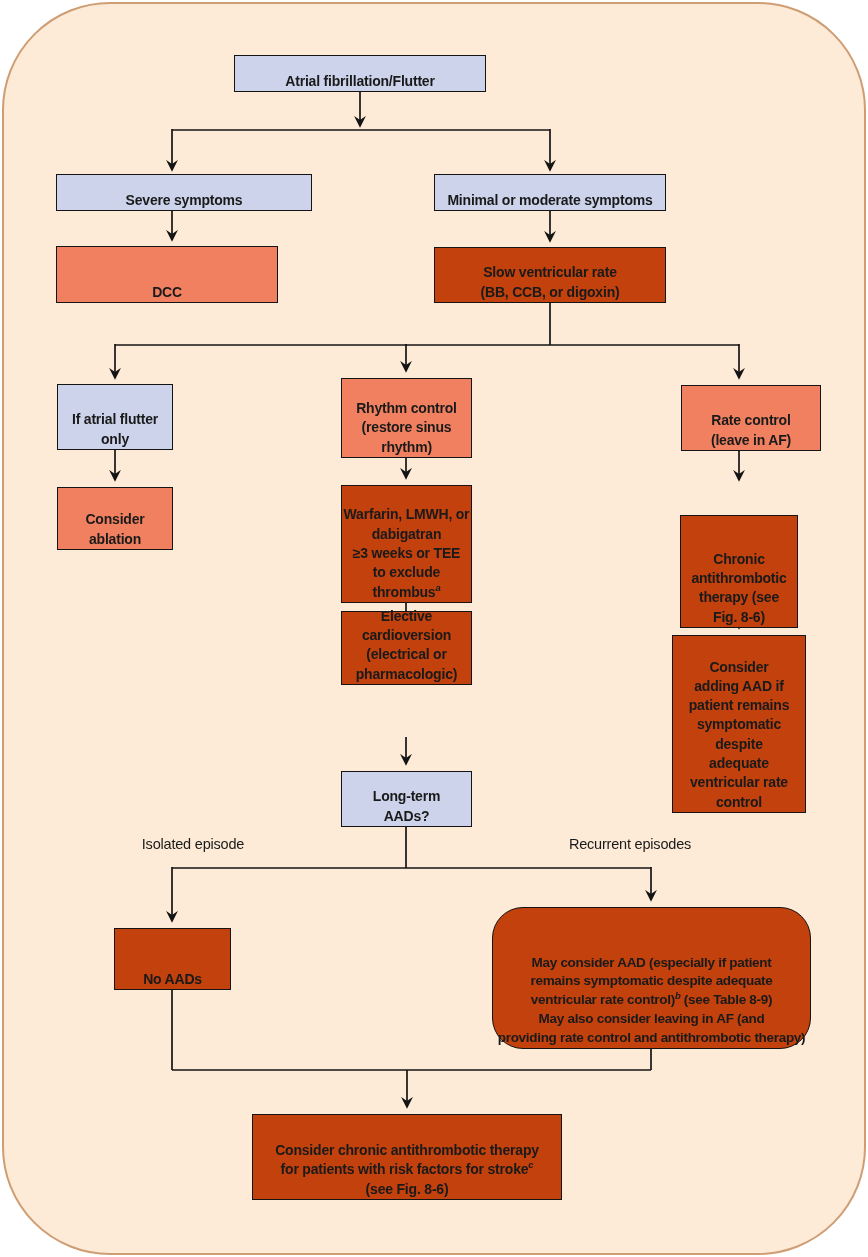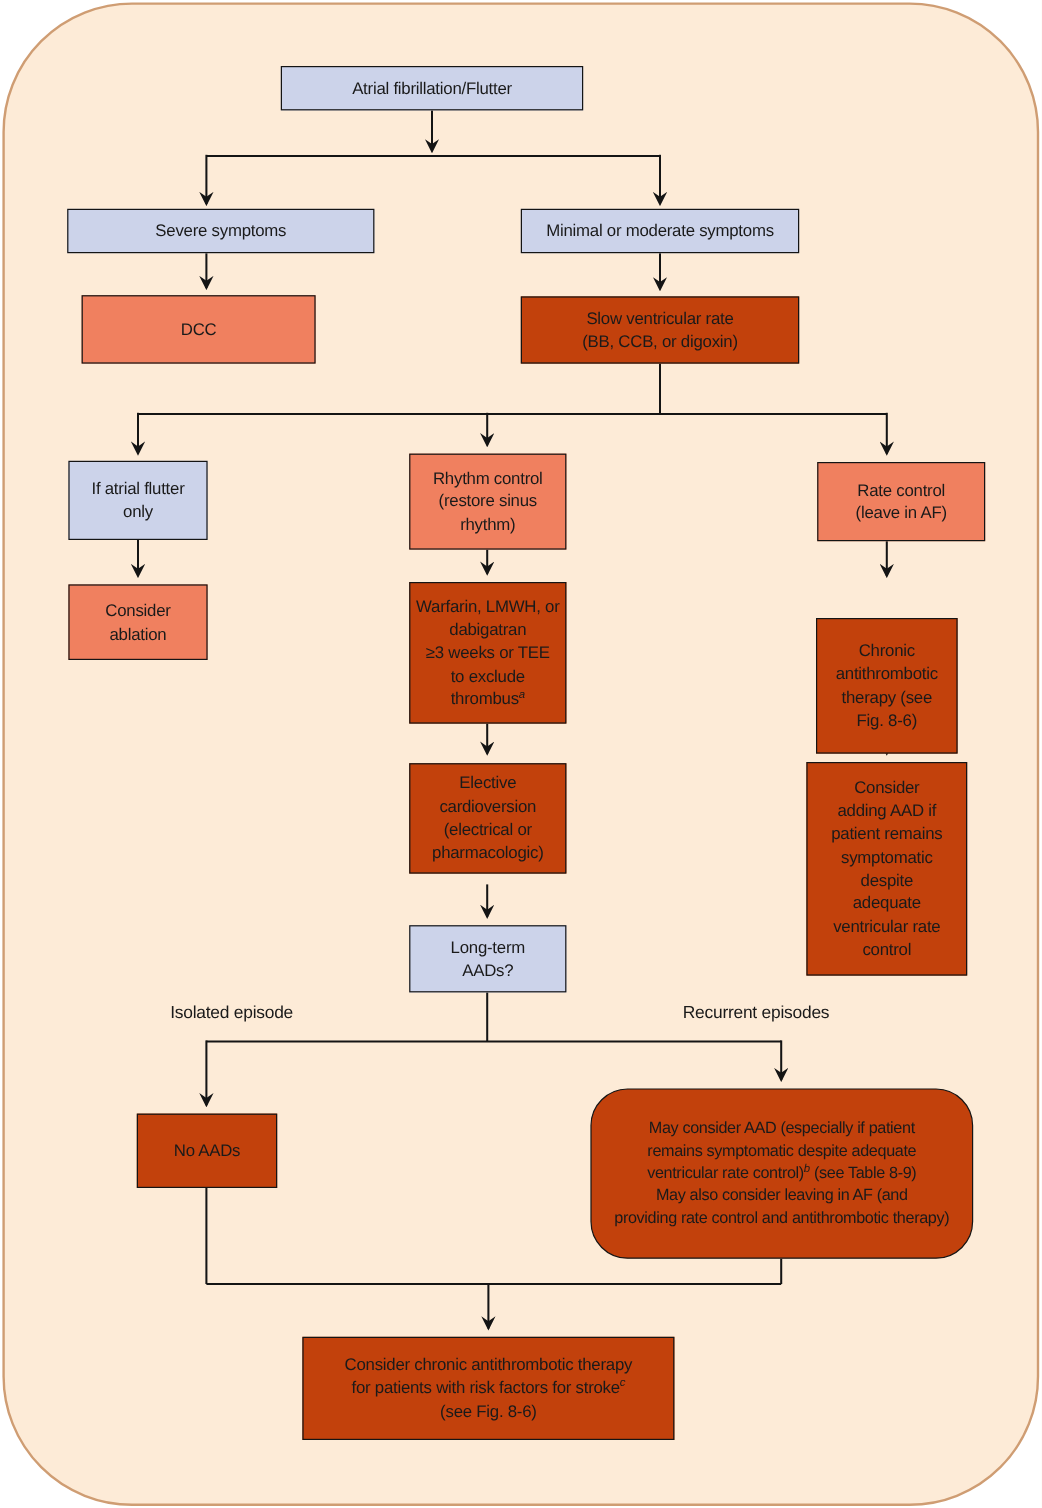--- a/index.html
+++ b/index.html
@@ -2,23 +2,23 @@
 <html><head>
 <meta charset="utf-8">
 <style>
   html,body{margin:0;padding:0;background:#ffffff;}
   .page{position:relative;width:868px;height:1257px;overflow:hidden;
         font-family:"Liberation Sans",sans-serif;color:#1a1a1a;}
   .frame{position:absolute;left:2px;top:2px;width:864px;height:1253px;
          background:#fdebd7;border:2px solid #cf9d73;border-radius:108px;
          box-sizing:border-box;}
   svg.connectors{position:absolute;left:0;top:0;pointer-events:none;}
-  .node{position:absolute;display:flex;align-items:center;justify-content:center;
+  .node{position:absolute;display:flex;align-items:flex-end;justify-content:center;
         text-align:center;border:1.6px solid #141414;box-sizing:border-box;
-        font-size:14px;line-height:1.38;letter-spacing:-0.2px;}
+        font-size:14px;line-height:1.38;letter-spacing:-0.2px;font-weight:bold;}
   .lav{background:#ccd3ea;}
   .sal{background:#f0805f;}
   .teal{background:#c2410c;}
   .txt-part{white-space:pre-line;}
   sup.fn{font-style:italic;font-size:9.5px;vertical-align:super;line-height:0;}
   .para2{white-space:pre-line;}
   .wide{font-size:13.5px;letter-spacing:-0.3px;line-height:1.4;border-radius:31px;}
   .branch-label{position:absolute;transform:translateX(-50%);font-size:14.5px;
                 letter-spacing:-0.2px;white-space:nowrap;}
 </style>
@@ -69,21 +69,21 @@
     </div>
 
   <div class="node lav" style="left:56px;top:174px;width:256px;height:37px">
       <span class="txt-part">Severe symptoms</span>
     </div>
 
   <div class="node lav" style="left:434px;top:174px;width:232px;height:37px">
       <span class="txt-part">Minimal or moderate symptoms</span>
     </div>
 
-  <div class="node sal" style="left:68px;top:246px;width:195px;height:57px">
+  <div class="node sal" style="left:56px;top:246px;width:222px;height:57px">
       <span class="txt-part">DCC</span>
     </div>
 
   <div class="node teal" style="left:434px;top:247px;width:232px;height:56px">
       <span class="txt-part">Slow ventricular rate
 (BB, CCB, or digoxin)</span>
     </div>
 
   <div class="node lav" style="left:57px;top:384px;width:116px;height:66px">
       <span class="txt-part">If atrial flutter
@@ -114,21 +114,21 @@
 thrombus</span><sup class="fn">a</sup></div>
     </div>
 
   <div class="node teal" style="left:680px;top:515px;width:118px;height:113px">
       <span class="txt-part">Chronic
 antithrombotic
 therapy (see
 Fig. 8-6)</span>
     </div>
 
-  <div class="node teal" style="left:341px;top:636px;width:131px;height:92px">
+  <div class="node teal" style="left:341px;top:611px;width:131px;height:74px">
       <span class="txt-part">Elective
 cardioversion
 (electrical or
 pharmacologic)</span>
     </div>
 
   <div class="node teal" style="left:672px;top:635px;width:134px;height:178px">
       <span class="txt-part">Consider
 adding AAD if
 patient remains

